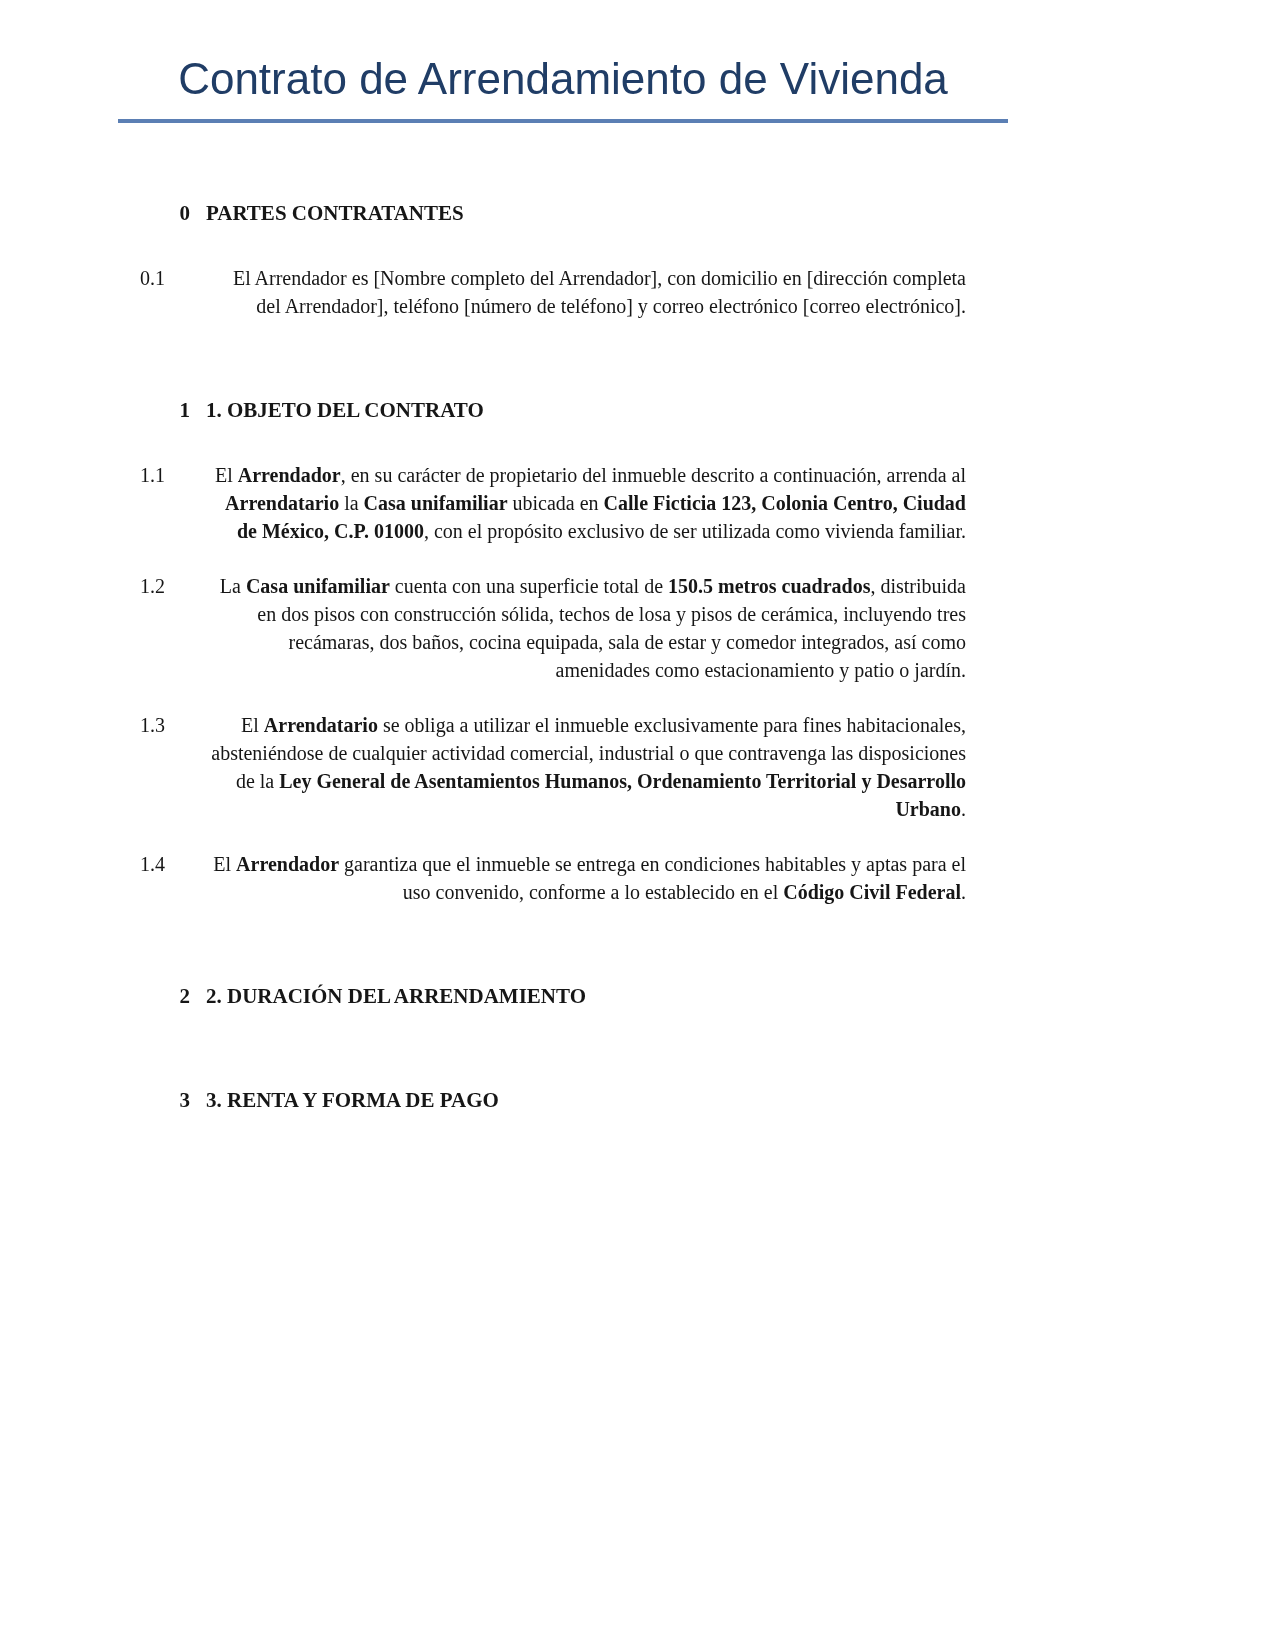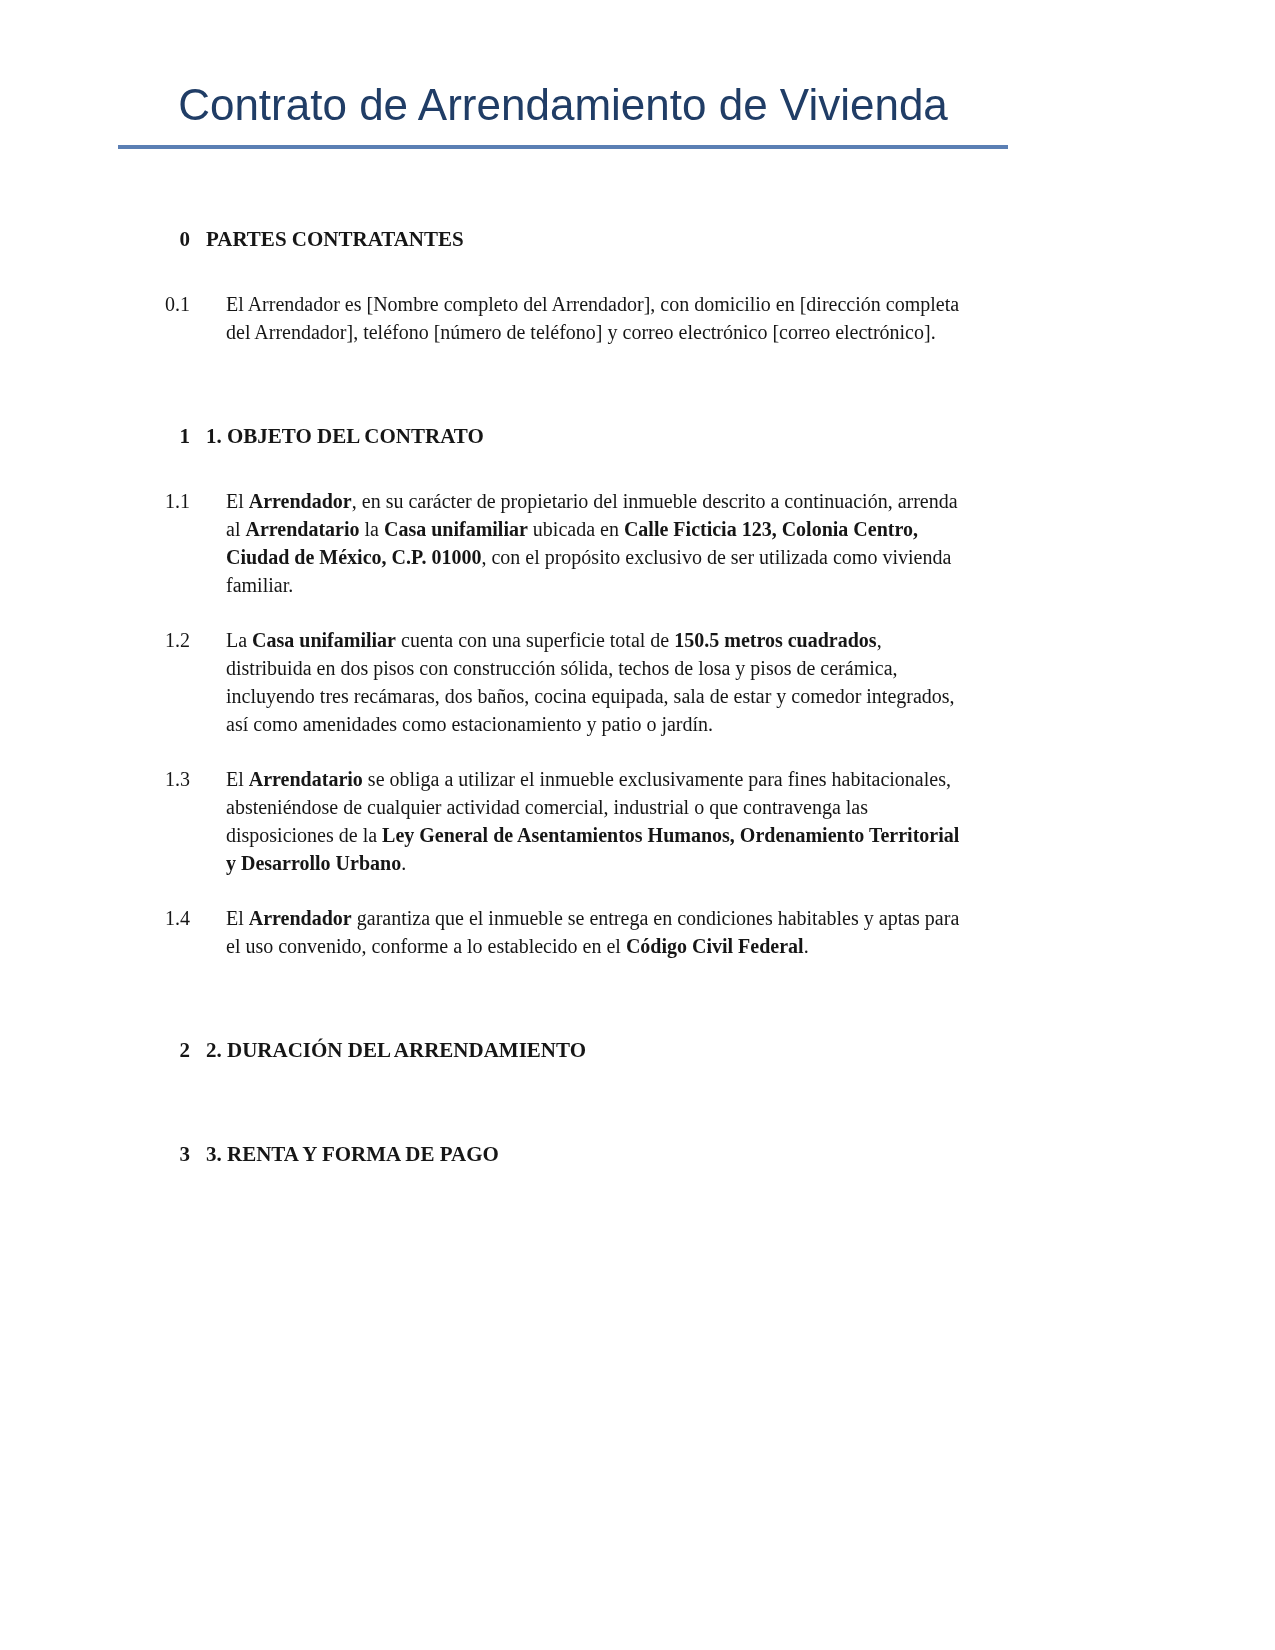--- a/index.html
+++ b/index.html
@@ -13,21 +13,21 @@
   body {
     width: 1275px;
     height: 1650px;
     overflow: hidden;
     font-family: "Liberation Serif", "DejaVu Serif", serif;
     color: var(--text-color);
   }
   .page {
     width: 1126px;
     height: 1650px;
-    padding: 78px 0 0 0;
+    padding: 52px 0 0 0;
     background: #ffffff;
   }
   .title-block {
     padding: 0 118px;
   }
   h1.doc-title {
     font-family: "Liberation Sans", "DejaVu Sans", sans-serif;
     font-weight: 400;
     font-size: 44px;
     line-height: 54px;
@@ -60,25 +60,23 @@
   }
   .clause {
     display: grid;
     grid-template-columns: 50px 1fr;
     column-gap: 16px;
     margin-bottom: 27px;
     font-size: 20px;
     line-height: 28px;
   }
   .clause .num {
-    text-align: right;
   }
   .clause .ptext {
-    text-align: left;
-    margin-left: 20px;
+    text-align: right;
   }
   .clause .ptext b { font-weight: 700; }
 </style>
 </head>
 <body>
 
 <div class="page">
   <div class="title-block">
     <h1 class="doc-title">Contrato de Arrendamiento de Vivienda</h1>
     <hr class="title-rule">

